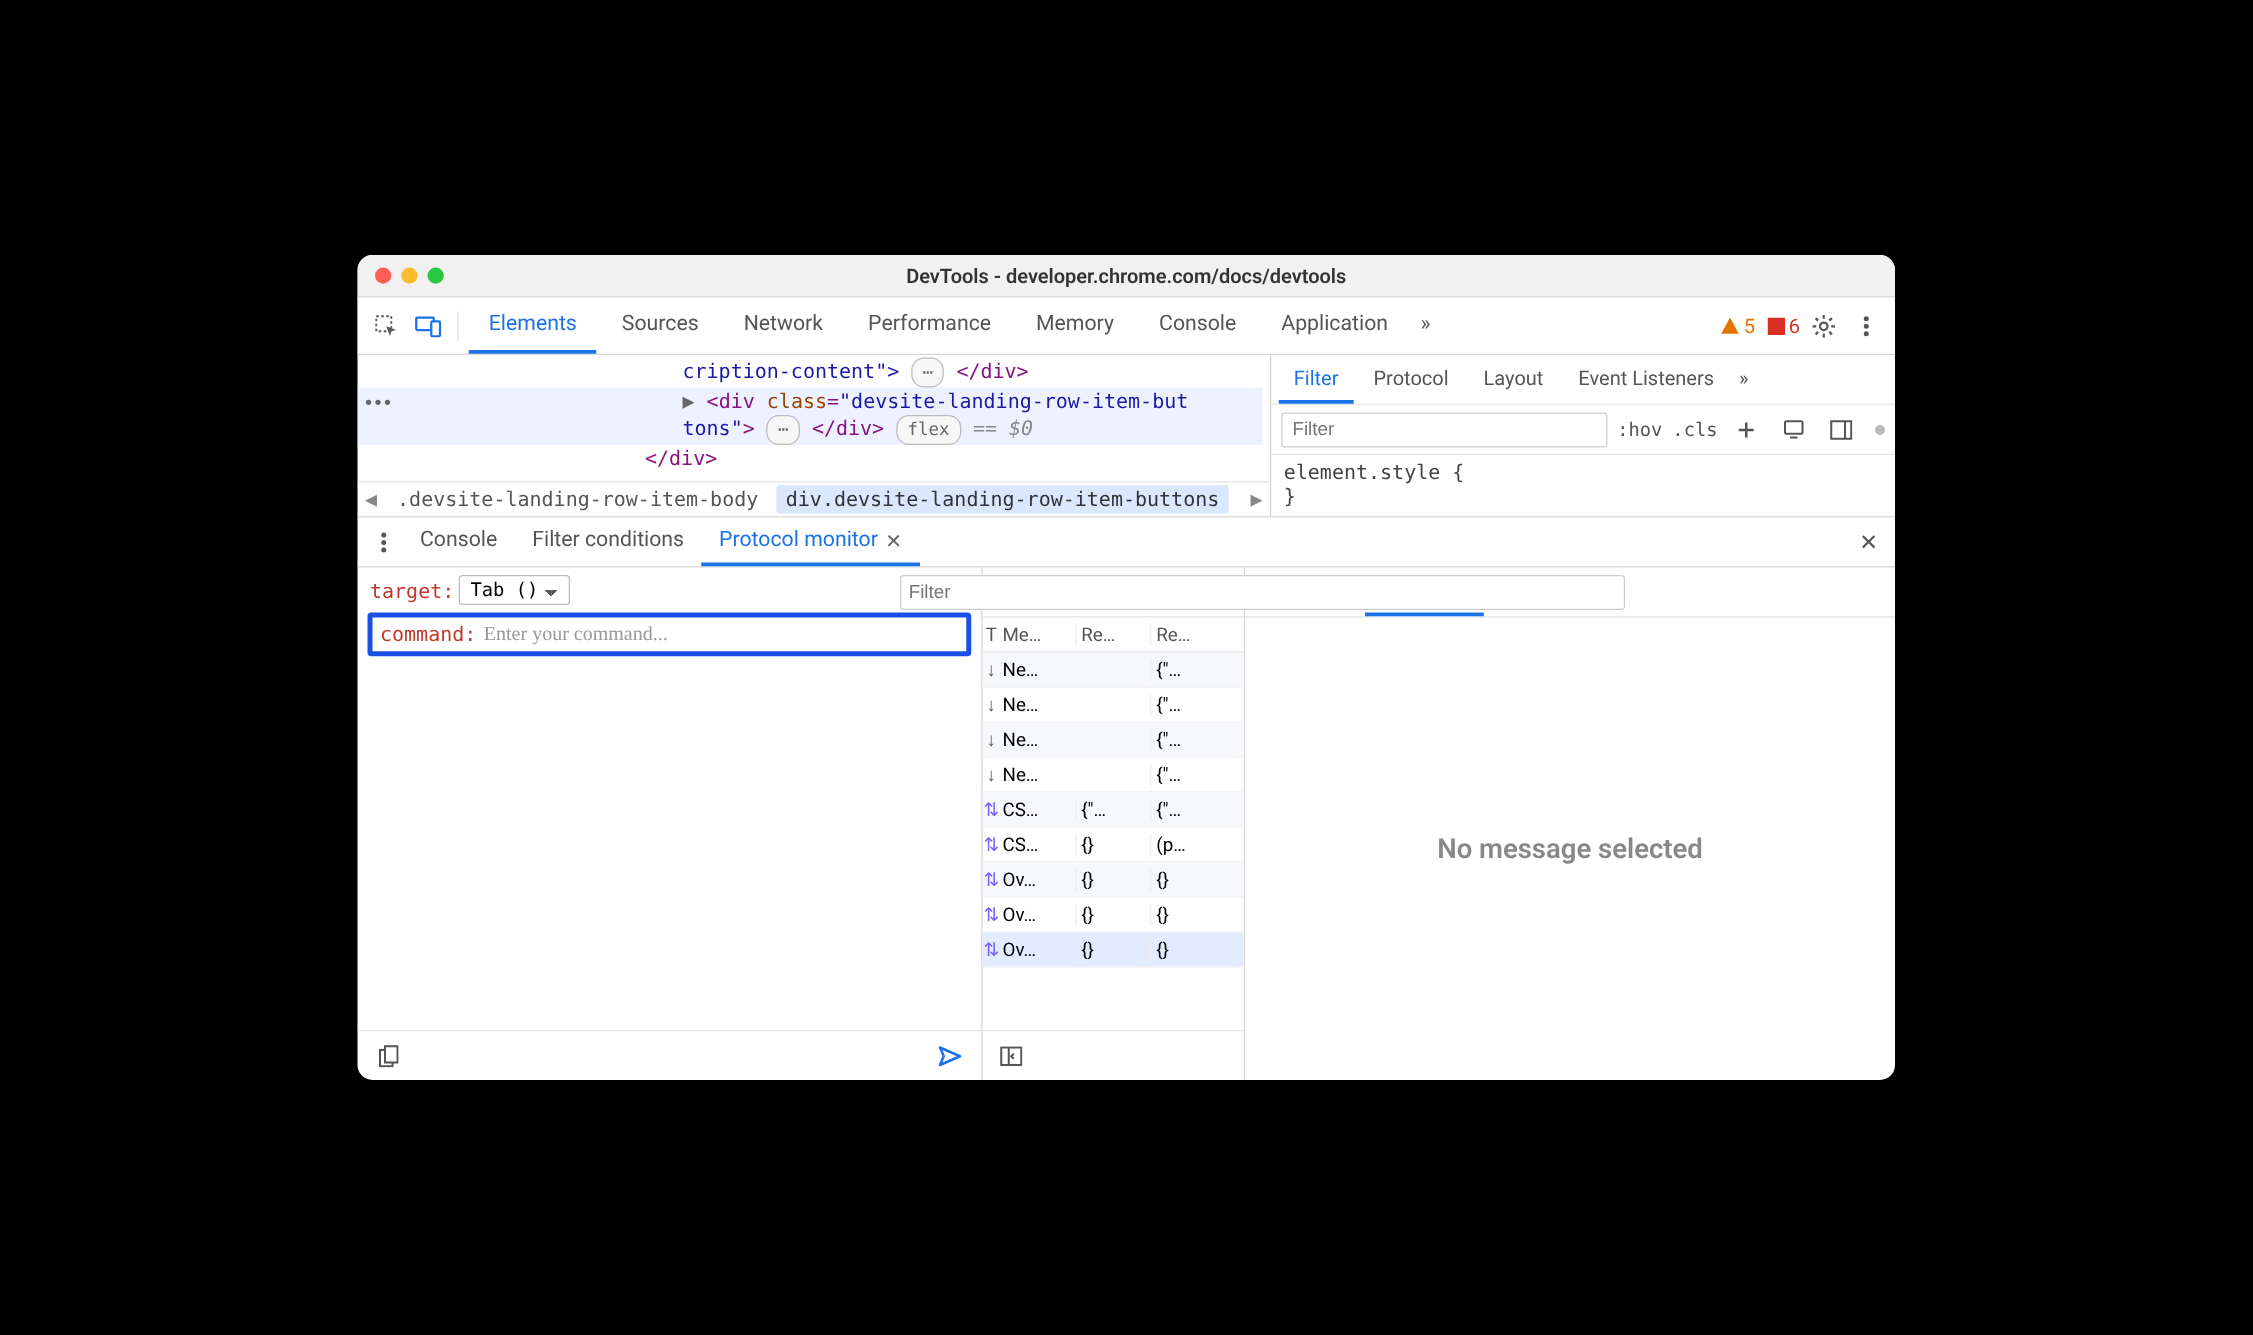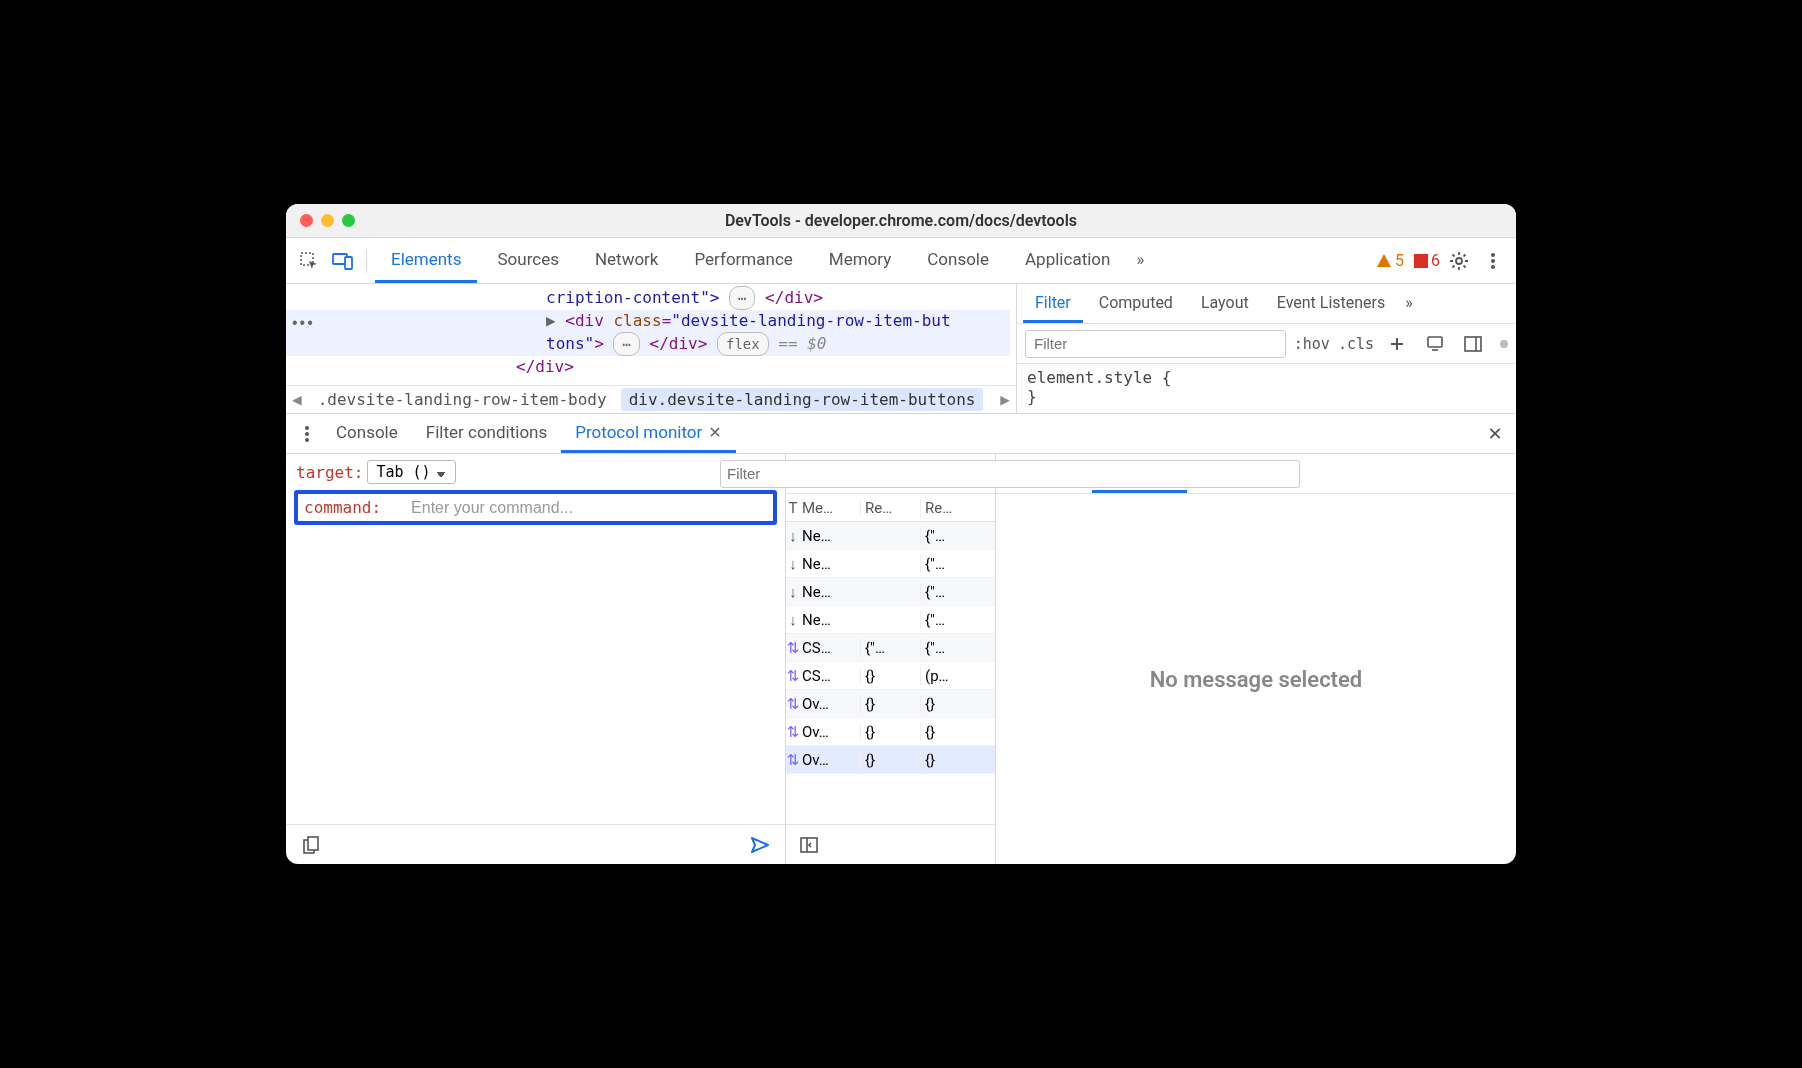--- a/index.html
+++ b/index.html
@@ -175,21 +175,21 @@
     background-size: 5px 5px, 5px 5px;
     background-repeat: no-repeat;
   }
   .pm-cmd-row {
     display:flex; align-items:center; gap:6px;
     border: 4px solid #1a4fe8; border-radius:3px;
     margin: 0 8px; padding: 4px 6px;
   }
   .pm-cmd-input {
     border:none; outline:none; flex:1;
-    font-family: Liberation Sans, sans-serif; font-size:16px; color:#888;margin-left:24px;
+    font-family: Liberation Serif, serif; font-size:16px; color:#888;
   }
   .pm-cmd-input::placeholder { color:#999; }
   .pm-footer {
     margin-top:auto; height:40px; border-top:1px solid #e4e4e4;
     display:flex; align-items:center; justify-content:space-between; padding:0 10px;
   }
 
   .pm-mid {
     width: 210px; border-right:1px solid #d8d8d8;
     display:flex; flex-direction:column;
@@ -321,21 +321,21 @@
         <span class="crumb-arrow">◀</span>
         <span class="crumb">.devsite-landing-row-item-body</span>
         <span class="crumb sel">div.devsite-landing-row-item-buttons</span>
         <span class="crumb-arrow" style="margin-left:auto">▶</span>
       </div>
     </div>
 
     <div class="styles-pane">
       <div class="subtabs">
         <div class="subtab active">Filter</div>
-        <div class="subtab">Computed</div>
+        <div class="subtab">Protocol</div>
         <div class="subtab">Layout</div>
         <div class="subtab">Event Listeners</div>
         <div class="subtab" style="padding:0 4px">»</div>
       </div>
       <div class="styles-toolbar">
         <input class="filter-input" placeholder="Filter" style="">
         <span class="tool-text">:hov</span>
         <span class="tool-text">.cls</span>
         <span class="iconbtn">
             <svg width="16" height="16" viewBox="0 0 16 16">

